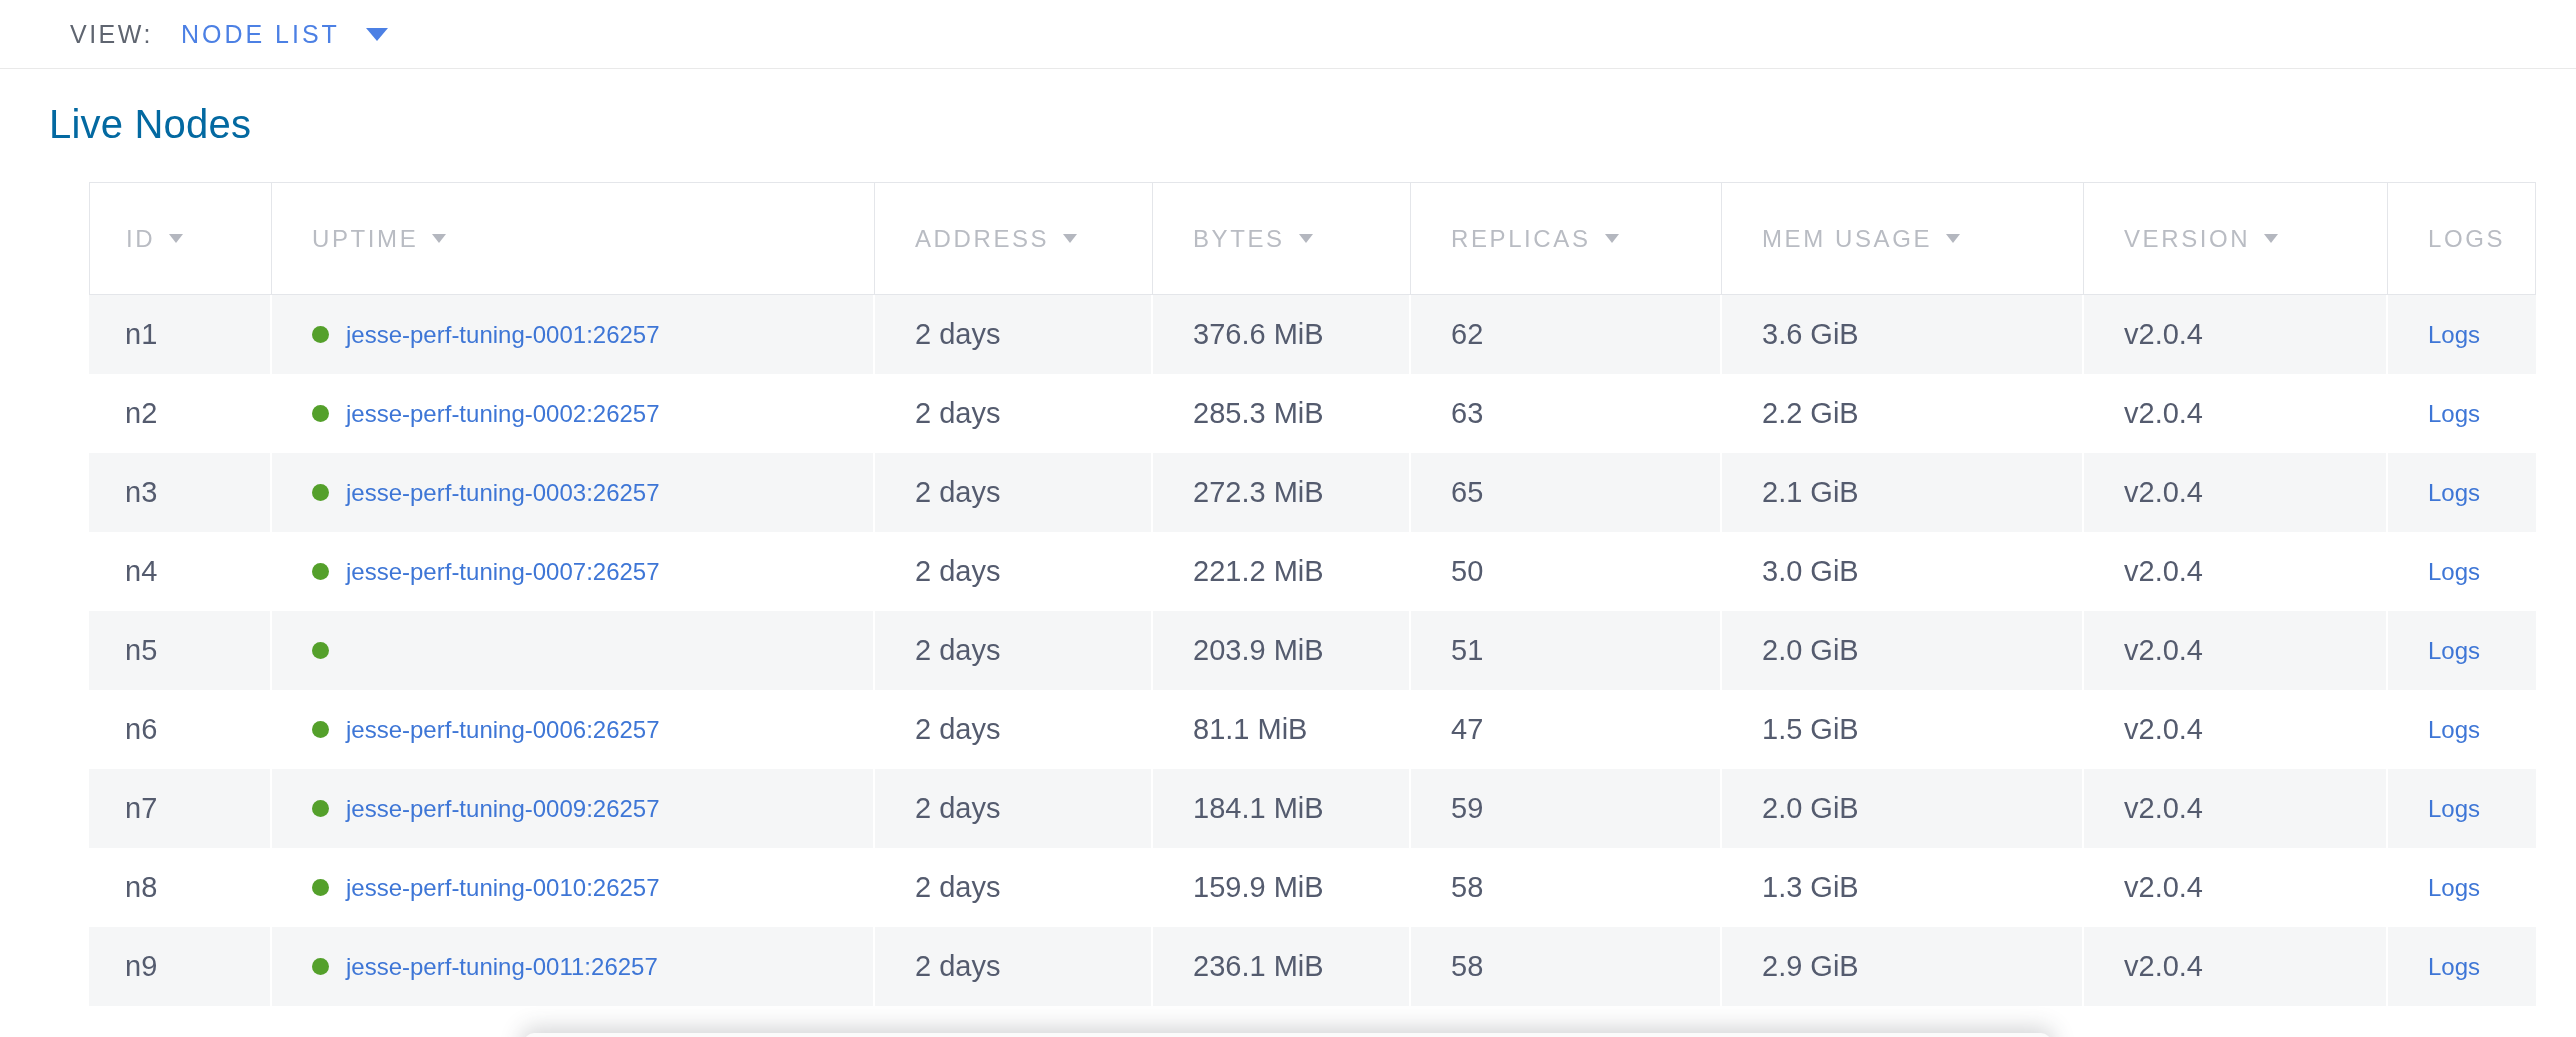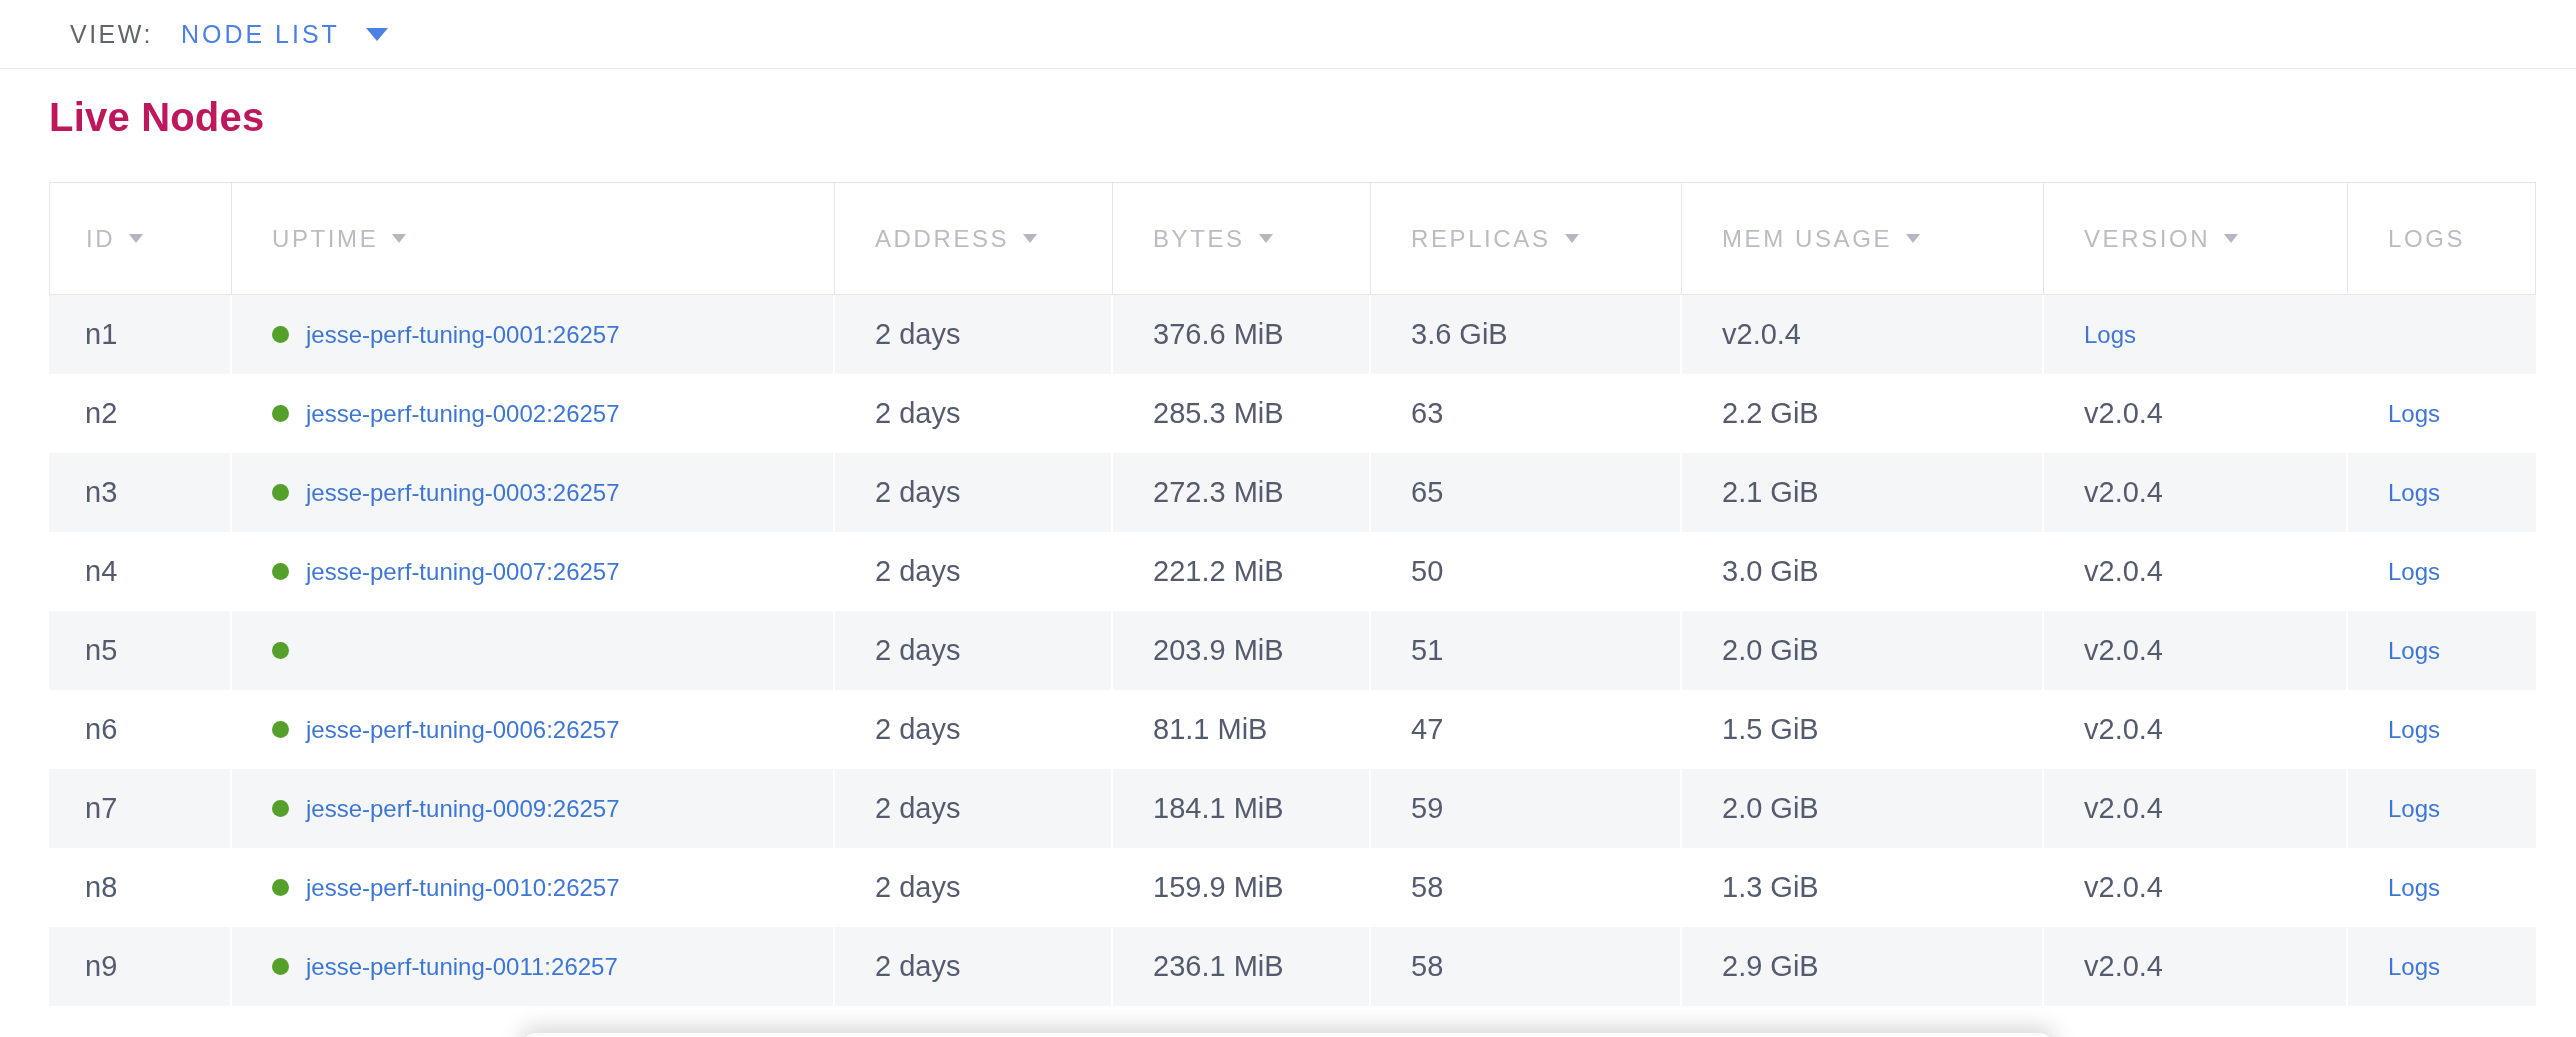--- a/index.html
+++ b/index.html
@@ -45,37 +45,38 @@
   .caret-down{
     width:0;height:0;
     border-left:11px solid transparent;
     border-right:11px solid transparent;
     border-top:13px solid var(--nav-link);
     margin-left:26px;
   }
 
   
   .page-title{
-    margin:24px 0 0 49px;
+    margin:31px 0 0 49px;
     font-size:40px;
-    font-weight:700;
+    font-weight:400;
     line-height:1.2;
-    color:#be185d;
+    color:#0369a1;
     letter-spacing:0.2px;
   }
 
   
   .node-table{
     position:absolute;
     left:49px;top:182px;
     width:2487px;
   }
   .row-grid{
     display:grid;
     grid-template-columns:181px 603px 278px 258px 311px 362px 304px 192px;
+    margin-left:40px;
   }
   .thead{
     height:113px;
     border:1px solid var(--table-border);
     box-sizing:border-box;
     background:#fff;
   }
   .th{
     display:flex;align-items:center;
     padding-left:40px;
@@ -184,20 +185,21 @@
       </div>
     <div class="tbody" id="tbody">
         <div class="tr row-grid striped">
           <div class="td">n1</div>
           <div class="td">
             <span class="status-dot"></span>
             <a class="link" href="#">jesse-perf-tuning-0001:26257</a>
           </div>
           <div class="td">2 days</div>
           <div class="td">376.6 MiB</div>
+          <div class="td">62</div>
           <div class="td">3.6 GiB</div>
           <div class="td">v2.0.4</div>
           <div class="td">
             <a class="link" href="#">Logs</a>
           </div>
         </div>
         <div class="tr row-grid">
           <div class="td">n2</div>
           <div class="td">
             <span class="status-dot"></span>

